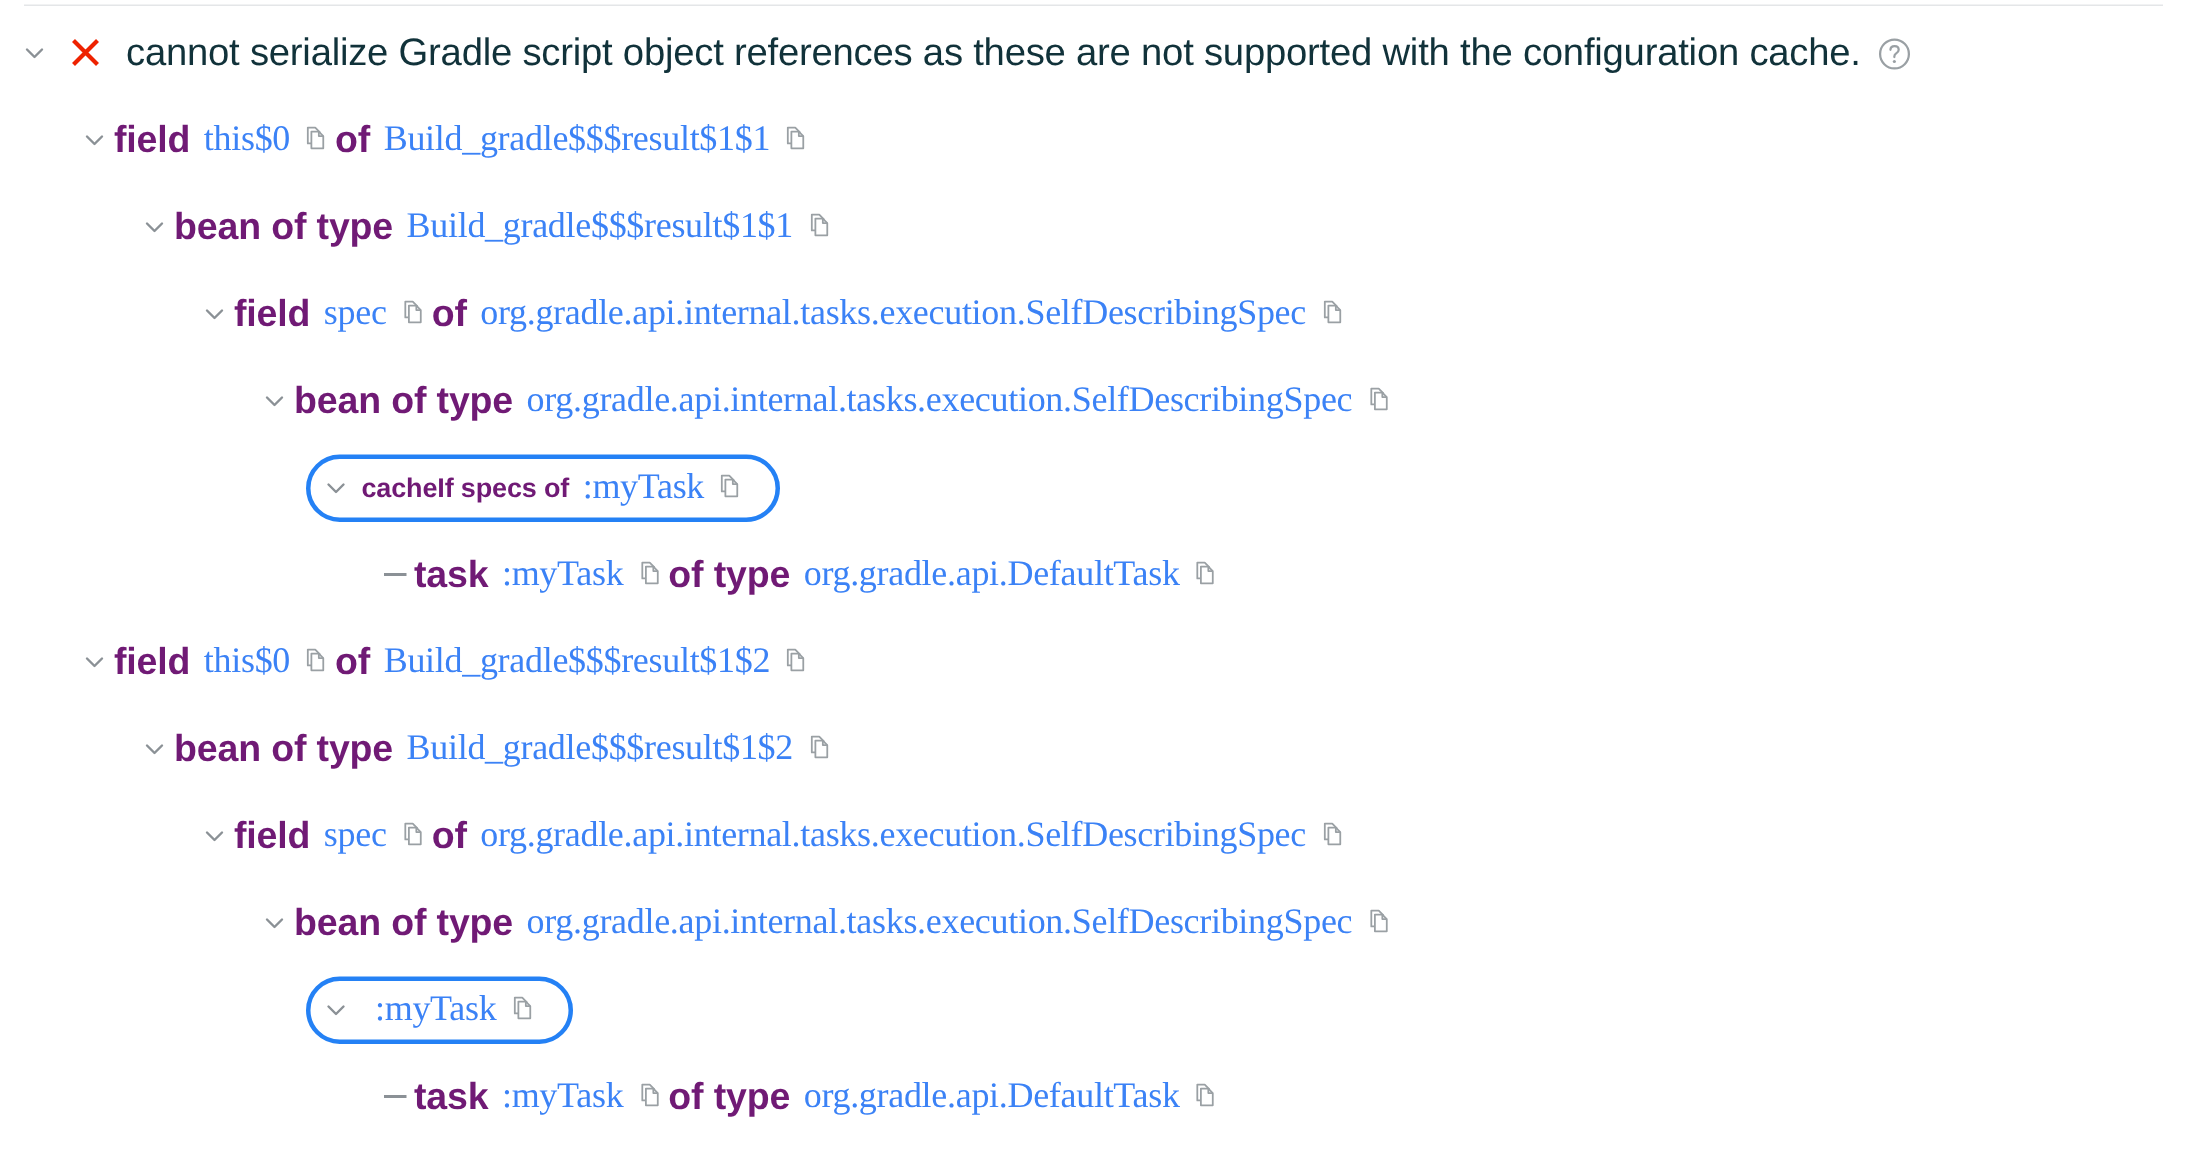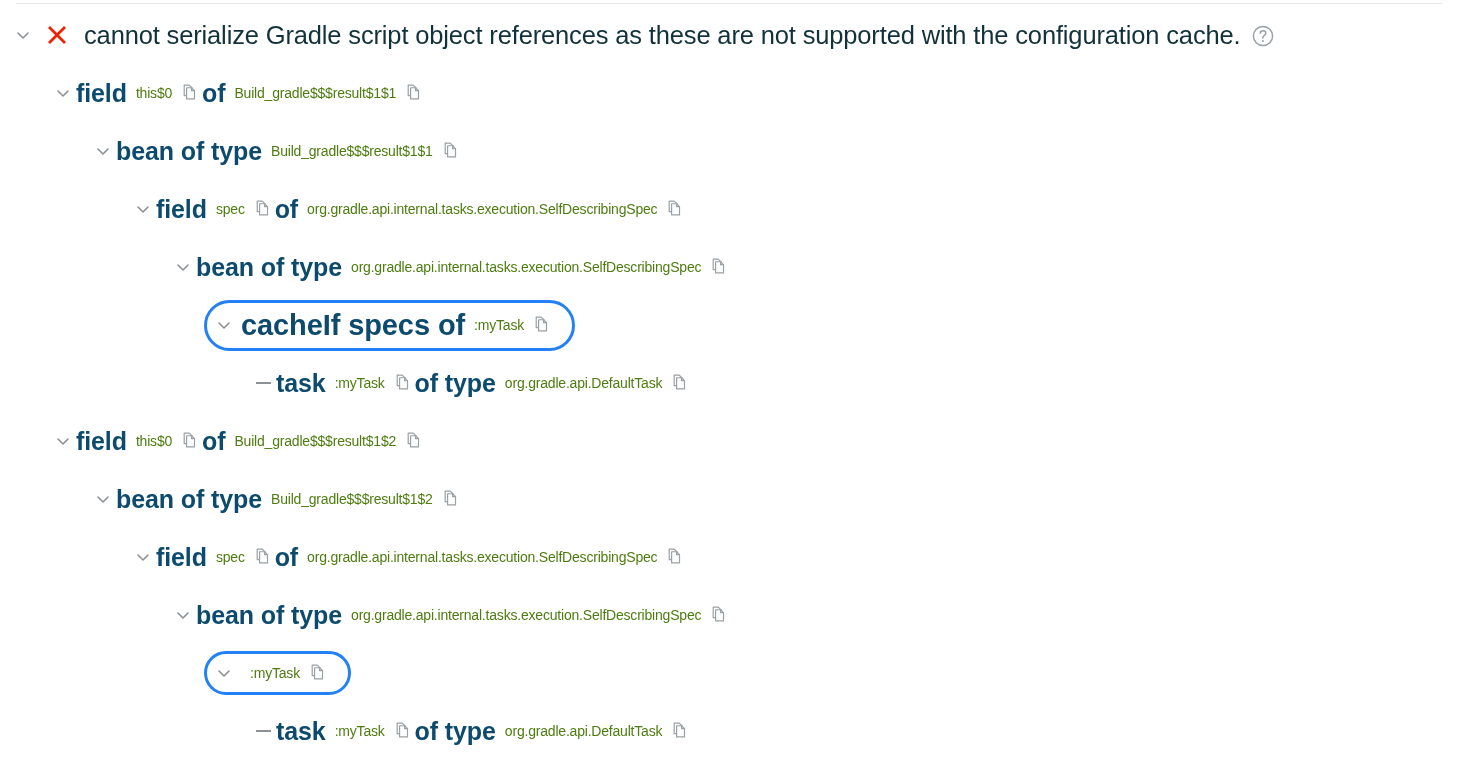--- a/index.html
+++ b/index.html
@@ -85,35 +85,35 @@
     align-items: center;
     justify-content: center;
     margin-right: 6px;
     margin-left: 6px;
     flex: none;
   }
 
   .label {
     font-weight: 700;
     font-size: 25px;
-    color: #0c4a6e;
+    color: #701a75;
     letter-spacing: -0.1px;
   }
   .headline {
     font-weight: 400;
     font-size: 25.5px;
     color: #11323a;
     letter-spacing: -0.15px;
     margin-left: 6px;
   }
 
   .mono {
-    font-family: Liberation Sans, sans-serif;
-    font-size: 14px;
-    color: #4d7c0f;
+    font-family: Liberation Serif, serif;
+    font-size: 24px;
+    color: #3b82f6;
     letter-spacing: -0.2px;
   }
 
   .sp { display: inline-block; width: 9px; }
 
   .copy-icon {
     display: inline-flex;
     align-items: center;
     vertical-align: middle;
     margin: 0 3px 0 6px;
@@ -141,21 +141,21 @@
   .highlight {
     border: 3px solid #2481f5;
     border-radius: 26px;
     padding: 6px 18px 6px 4px;
     display: inline-flex;
     align-items: center;
     margin-left: -6px;
     background: #ffffff;
   }
   .highlight .twisty { margin-right: 4px; }
-  .highlight .label { font-size: 29px; }
+  .highlight .label { font-size: 18px; }
 </style>
 </head>
 <body>
 
 <div id="top-divider"></div>
 
 <div id="tree">
 
   <div class="row lvl0">
     <span class="twisty">

